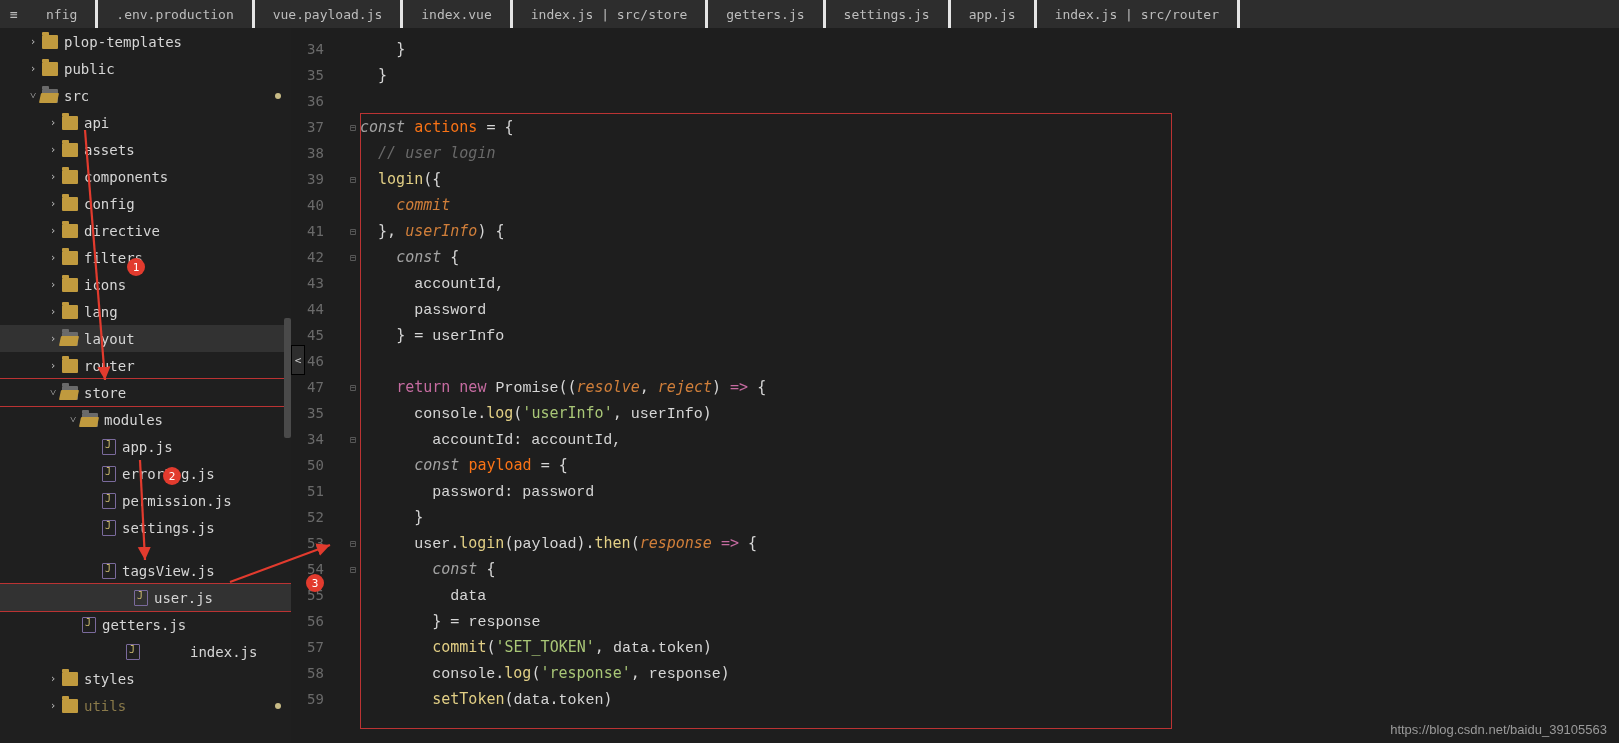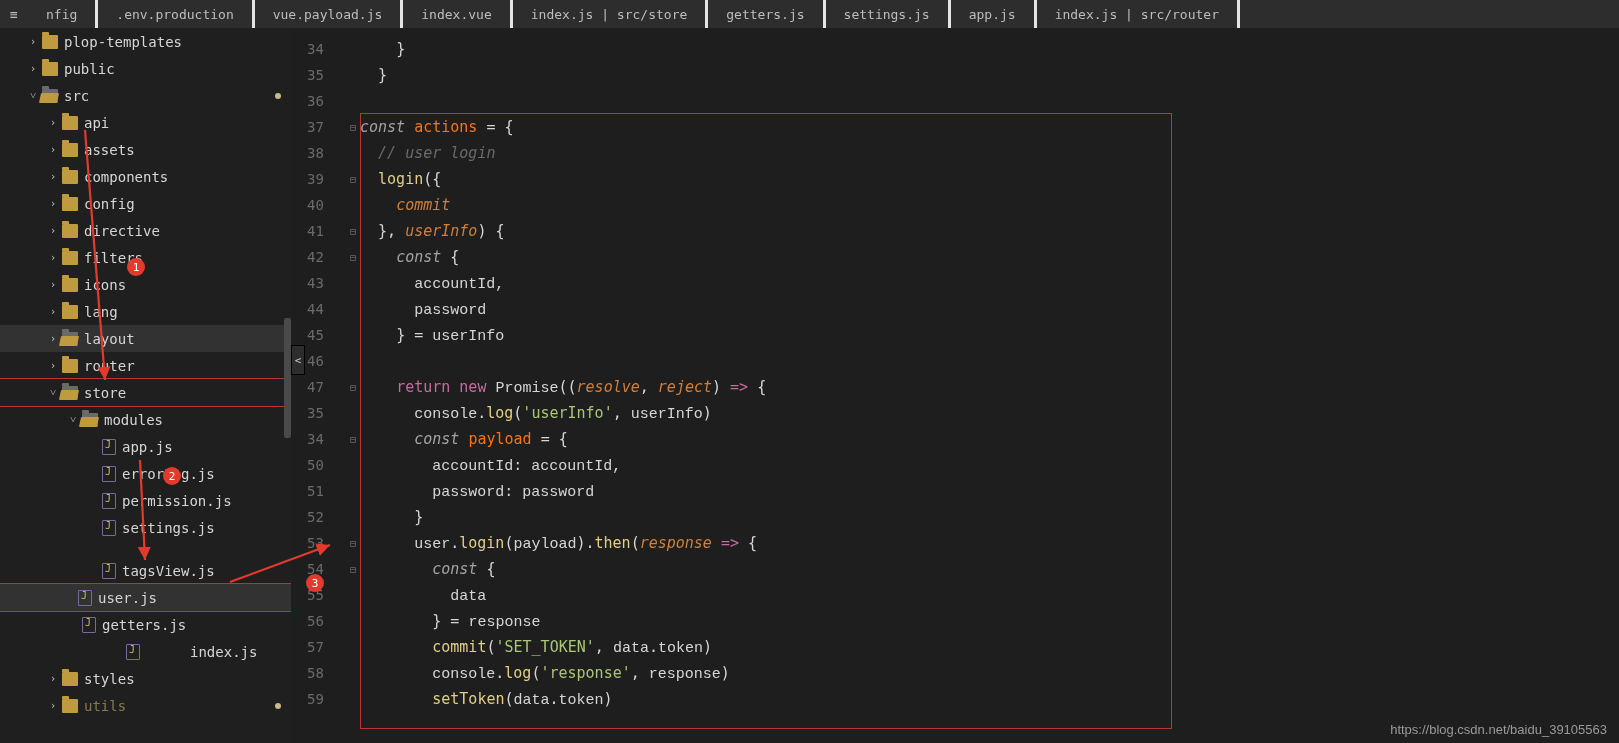--- a/index.html
+++ b/index.html
@@ -170,21 +170,21 @@
           <div class="tree-row" style="padding-left: 88px;">
             <span class="chev"></span>
             <span class="file-icon"></span>
             <span class="label">settings.js</span>
           </div>
           <div class="tree-row" style="padding-left: 88px; margin-top: 16px;">
             <span class="chev"></span>
             <span class="file-icon"></span>
             <span class="label">tagsView.js</span>
           </div>
-          <div class="tree-row selected red-box" style="padding-left: 64px;">
+          <div class="tree-row selected red-box" style="padding-left: 120px;">
             <span class="chev"></span>
             <span class="file-icon"></span>
             <span class="label">user.js</span>
           </div>
           <div class="tree-row" style="padding-left: 68px;">
             <span class="chev"></span>
             <span class="file-icon"></span>
             <span class="label">getters.js</span>
           </div>
           <div class="tree-row" style="padding-left: 68px; gap: 44px;">
@@ -275,22 +275,22 @@
           <div class="line">  <span class="c-call">login</span><span class="c-op">({</span></div>
           <div class="line">    <span class="c-param">commit</span></div>
           <div class="line">  <span class="c-op">},</span> <span class="c-param">userInfo</span><span class="c-op">) {</span></div>
           <div class="line">    <span class="c-kw">const</span> <span class="c-op">{</span></div>
           <div class="line">      <span class="c-def">accountId,</span></div>
           <div class="line">      <span class="c-def">password</span></div>
           <div class="line">    <span class="c-op">}</span> <span class="c-op">=</span> <span class="c-def">userInfo</span></div>
           <div class="line"></div>
           <div class="line">    <span class="c-kw2">return</span> <span class="c-kw2">new</span> <span class="c-def">Promise</span><span class="c-op">((</span><span class="c-param">resolve</span><span class="c-op">,</span> <span class="c-param">reject</span><span class="c-op">)</span> <span class="c-arrow">=&gt;</span> <span class="c-op">{</span></div>
           <div class="line">      <span class="c-def">console</span><span class="c-dot">.</span><span class="c-call">log</span><span class="c-op">(</span><span class="c-str">'userInfo'</span><span class="c-op">,</span> <span class="c-def">userInfo</span><span class="c-op">)</span></div>
+          <div class="line">        <span class="c-def">accountId:</span> <span class="c-def">accountId,</span></div>
           <div class="line">      <span class="c-kw">const</span> <span class="c-ident">payload</span> <span class="c-op">=</span> <span class="c-op">{</span></div>
-          <div class="line">        <span class="c-def">accountId:</span> <span class="c-def">accountId,</span></div>
           <div class="line">        <span class="c-def">password:</span> <span class="c-def">password</span></div>
           <div class="line">      <span class="c-op">}</span></div>
           <div class="line">      <span class="c-def">user</span><span class="c-dot">.</span><span class="c-call">login</span><span class="c-op">(</span><span class="c-def">payload</span><span class="c-op">)</span><span class="c-dot">.</span><span class="c-call">then</span><span class="c-op">(</span><span class="c-param">response</span> <span class="c-arrow">=&gt;</span> <span class="c-op">{</span></div>
           <div class="line">        <span class="c-kw">const</span> <span class="c-op">{</span></div>
           <div class="line">          <span class="c-def">data</span></div>
           <div class="line">        <span class="c-op">}</span> <span class="c-op">=</span> <span class="c-def">response</span></div>
           <div class="line">        <span class="c-call">commit</span><span class="c-op">(</span><span class="c-str">'SET_TOKEN'</span><span class="c-op">,</span> <span class="c-def">data</span><span class="c-dot">.</span><span class="c-def">token</span><span class="c-op">)</span></div>
           <div class="line">        <span class="c-def">console</span><span class="c-dot">.</span><span class="c-call">log</span><span class="c-op">(</span><span class="c-str">'response'</span><span class="c-op">,</span> <span class="c-def">response</span><span class="c-op">)</span></div>
           <div class="line">        <span class="c-call">setToken</span><span class="c-op">(</span><span class="c-def">data</span><span class="c-dot">.</span><span class="c-def">token</span><span class="c-op">)</span></div>
         </div>

